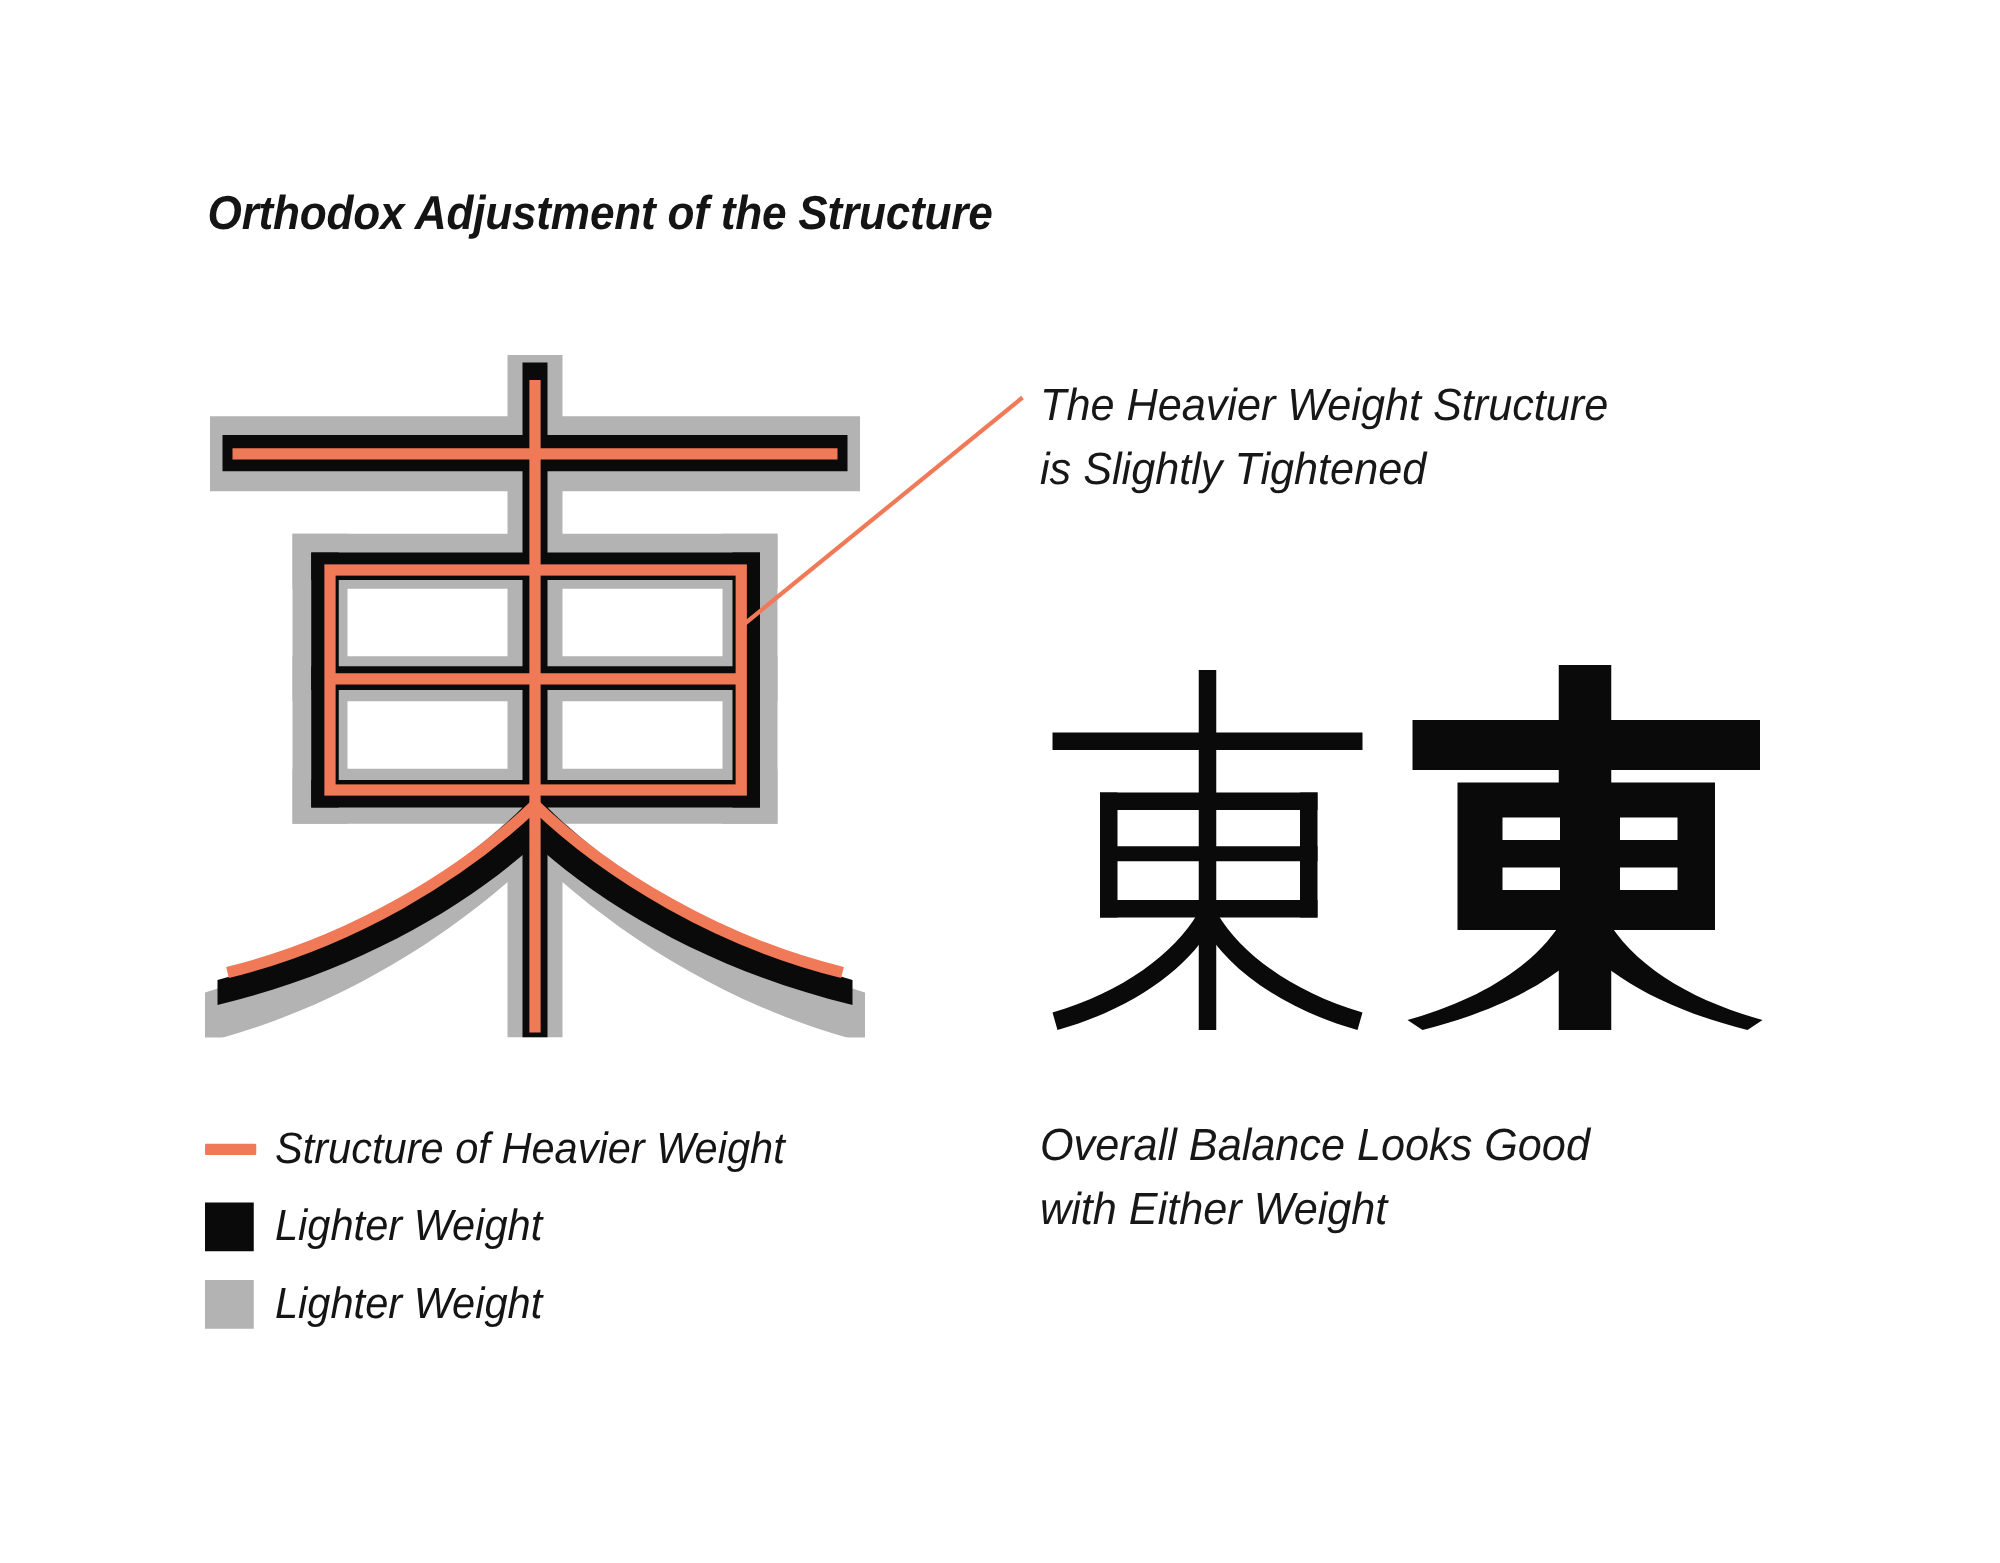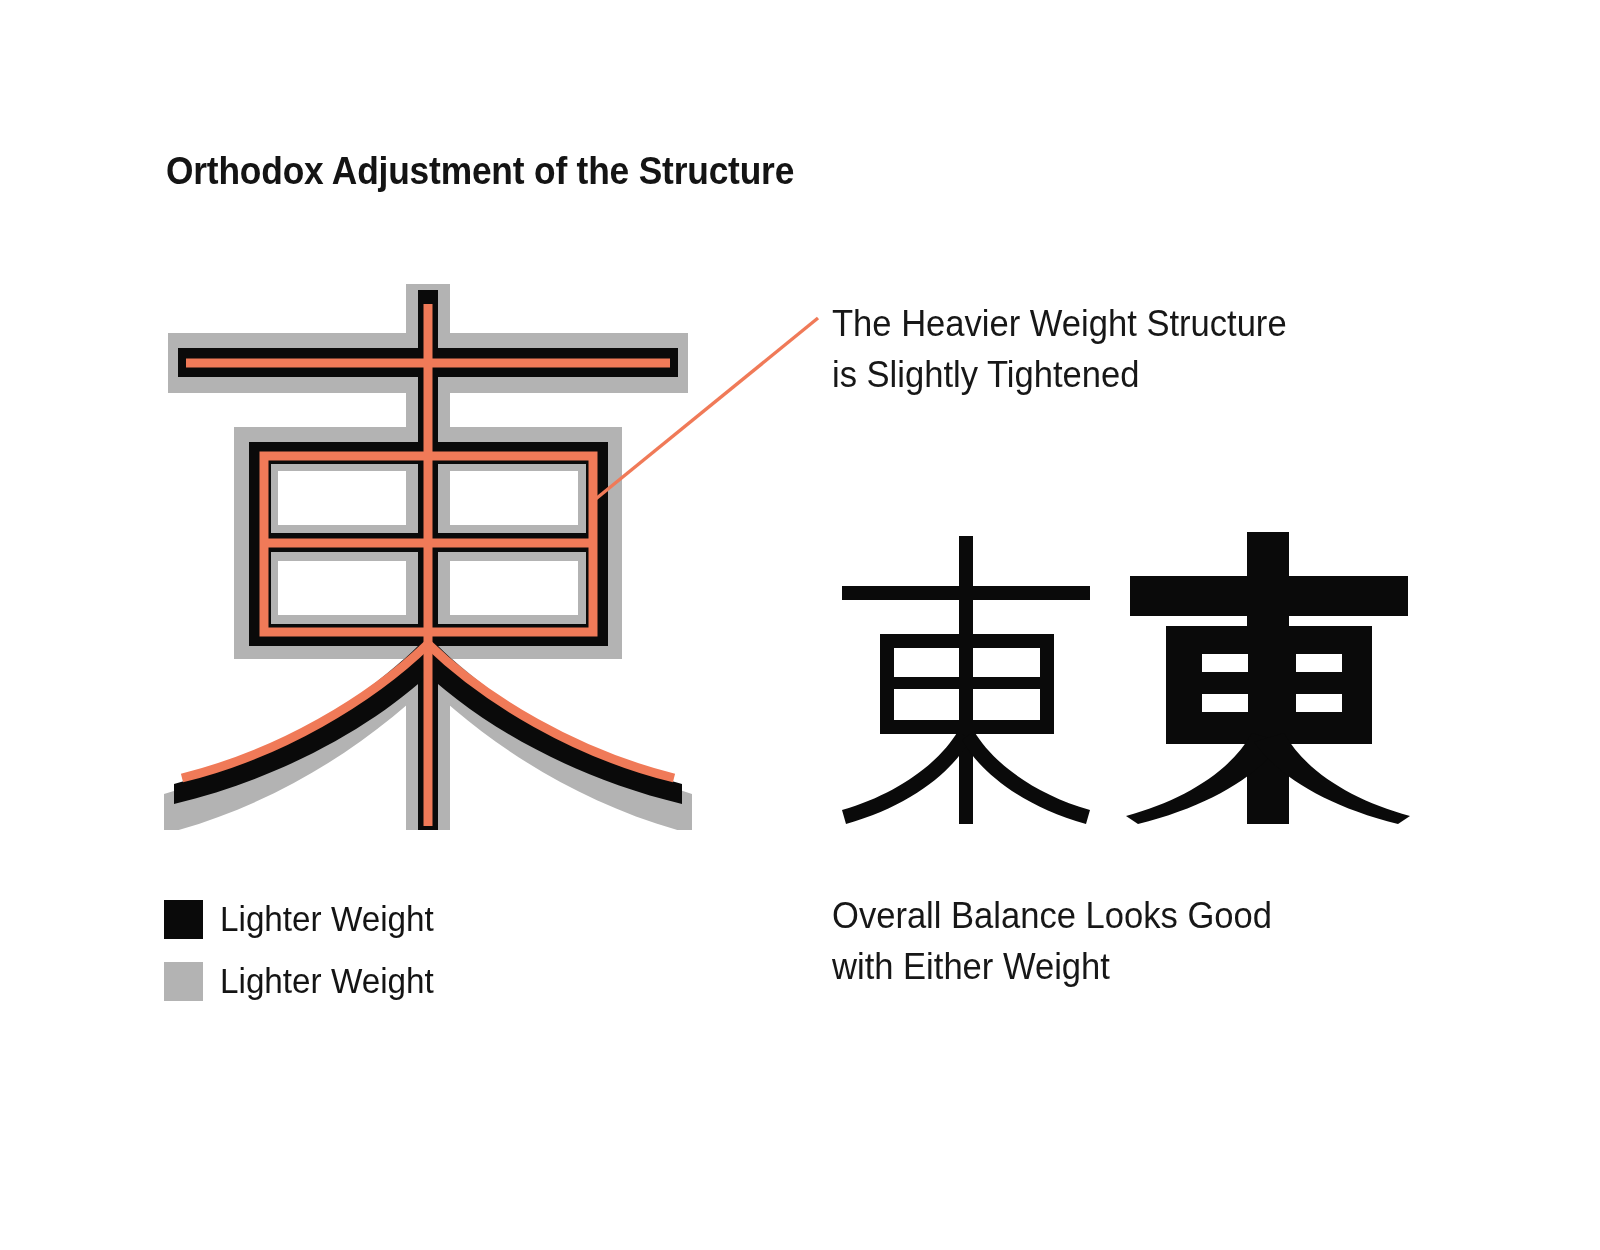--- a/index.html
+++ b/index.html
@@ -5,21 +5,21 @@
 <style>
   html,body{margin:0;padding:0;}
   body{
     width:1600px;height:1250px;
     background:#ffffff;
     font-family:"Liberation Sans","DejaVu Sans",sans-serif;
     color:#111111;
     overflow:hidden;
     position:relative;
   }
-  #stage{position:absolute;left:0;top:0;width:1600px;height:1250px;}
+  #stage{position:absolute;left:0;top:0;width:1600px;height:1250px;font-style:italic;}
 
   
   #title{
     position:absolute;
     left:166px; top:150px;
     font-size:38px;
     font-weight:700;
     letter-spacing:-0.2px;
     color:#141414;
     white-space:nowrap;
@@ -225,20 +225,26 @@
         <rect x="84" y="126" width="46" height="18"></rect>
         <rect x="178" y="126" width="46" height="18"></rect>
         <rect x="84" y="166" width="46" height="18"></rect>
         <rect x="178" y="166" width="46" height="18"></rect>
       </g>
     </svg>
   </div>
 
   <div id="legend">
 
+    <div class="legend-row">
+      <span class="swatch-cell">
+        <span class="swatch-line" style="background:#F07A58"></span>
+      </span>
+      <span class="legend-label">Structure of Heavier Weight</span>
+    </div>
 
     <div class="legend-row">
       <span class="swatch-cell">
         <span class="swatch-box" style="background:#0A0A0A"></span>
       </span>
       <span class="legend-label">Lighter Weight</span>
     </div>
 
     <div class="legend-row">
       <span class="swatch-cell">

